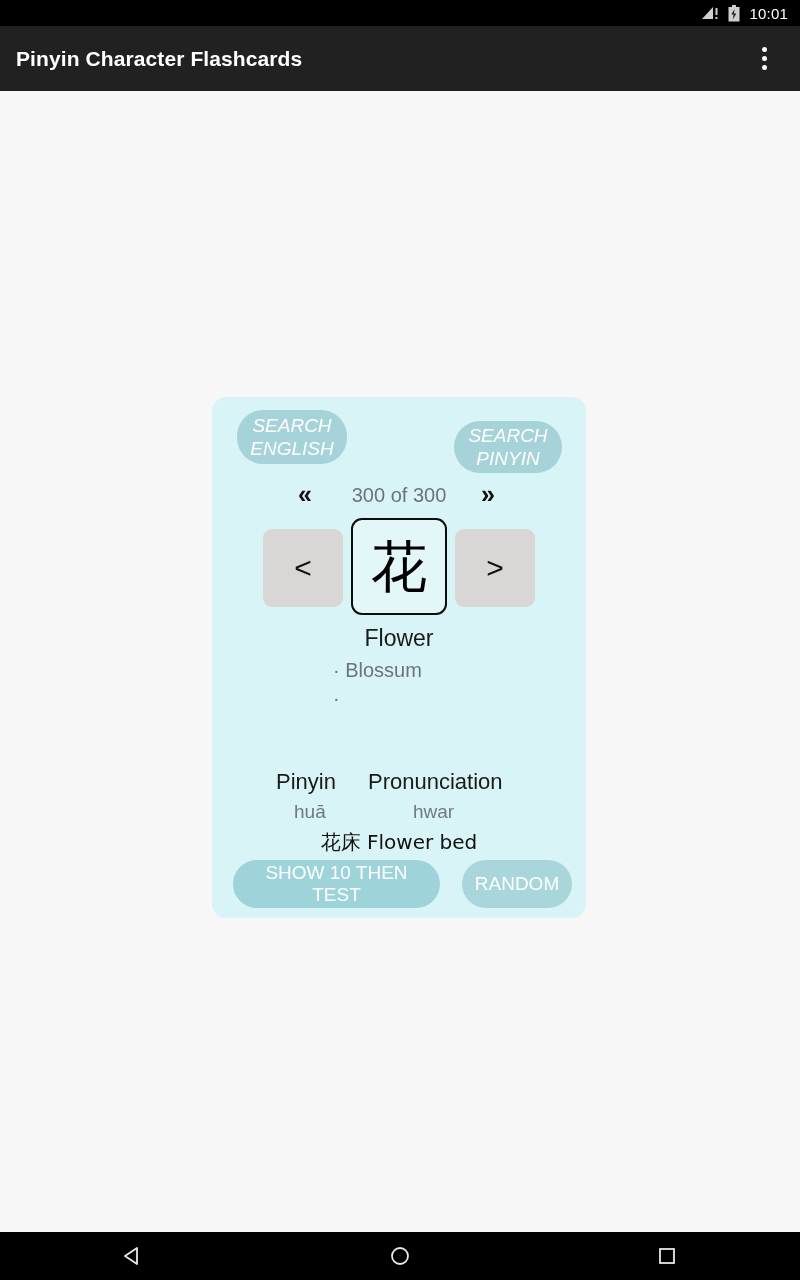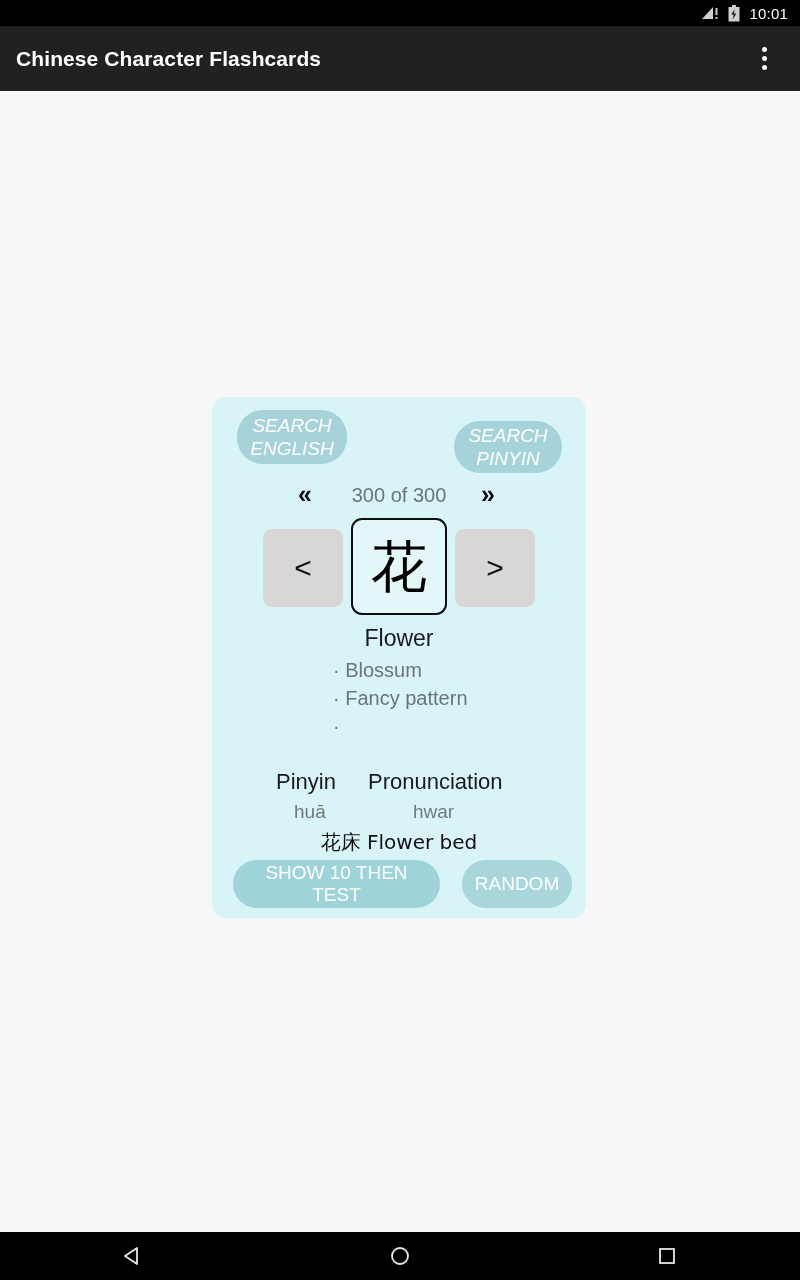--- a/index.html
+++ b/index.html
@@ -378,21 +378,21 @@
         <rect x="4" y="0" width="4" height="2" fill="#cfcfcf"></rect>
         <rect x="0.5" y="2" width="11" height="14.5" fill="#cfcfcf"></rect>
         <polygon points="6.6,4 3.3,9.6 5.6,9.6 4.8,14.6 8.4,8.6 6,8.6" fill="#212121"></polygon>
       </svg>
     </span>
     <span class="status-time">10:01</span>
   </div>
 </div>
 
 <div class="app-bar">
-  <div class="app-title">Chinese Character Flashcards</div>
+  <div class="app-title">Pinyin Character Flashcards</div>
   <div class="overflow-btn">
     <span></span>
     <span></span>
     <span></span>
   </div>
 </div>
 
 <div class="content">
 
   <div class="flashcard">
@@ -414,21 +414,20 @@
       <button class="nav-sq nav-prev">&lt;</button>
       <div class="char-box">
         <span class="char-glyph">花</span>
       </div>
       <button class="nav-sq nav-next">&gt;</button>
     </div>
 
     <div class="meaning-main">Flower</div>
     <div class="meaning-list">
       <div class="meaning-item">· Blossum</div>
-      <div class="meaning-item">· Fancy pattern</div>
       <div class="meaning-item">· </div>
     </div>
 
     <div class="pinyin-head">
       <span class="ph-left">Pinyin</span>
       <span class="ph-right">Pronunciation</span>
     </div>
     <div class="pinyin-vals">
       <span class="pv-left">huā</span>
       <span class="pv-right">hwar</span>

